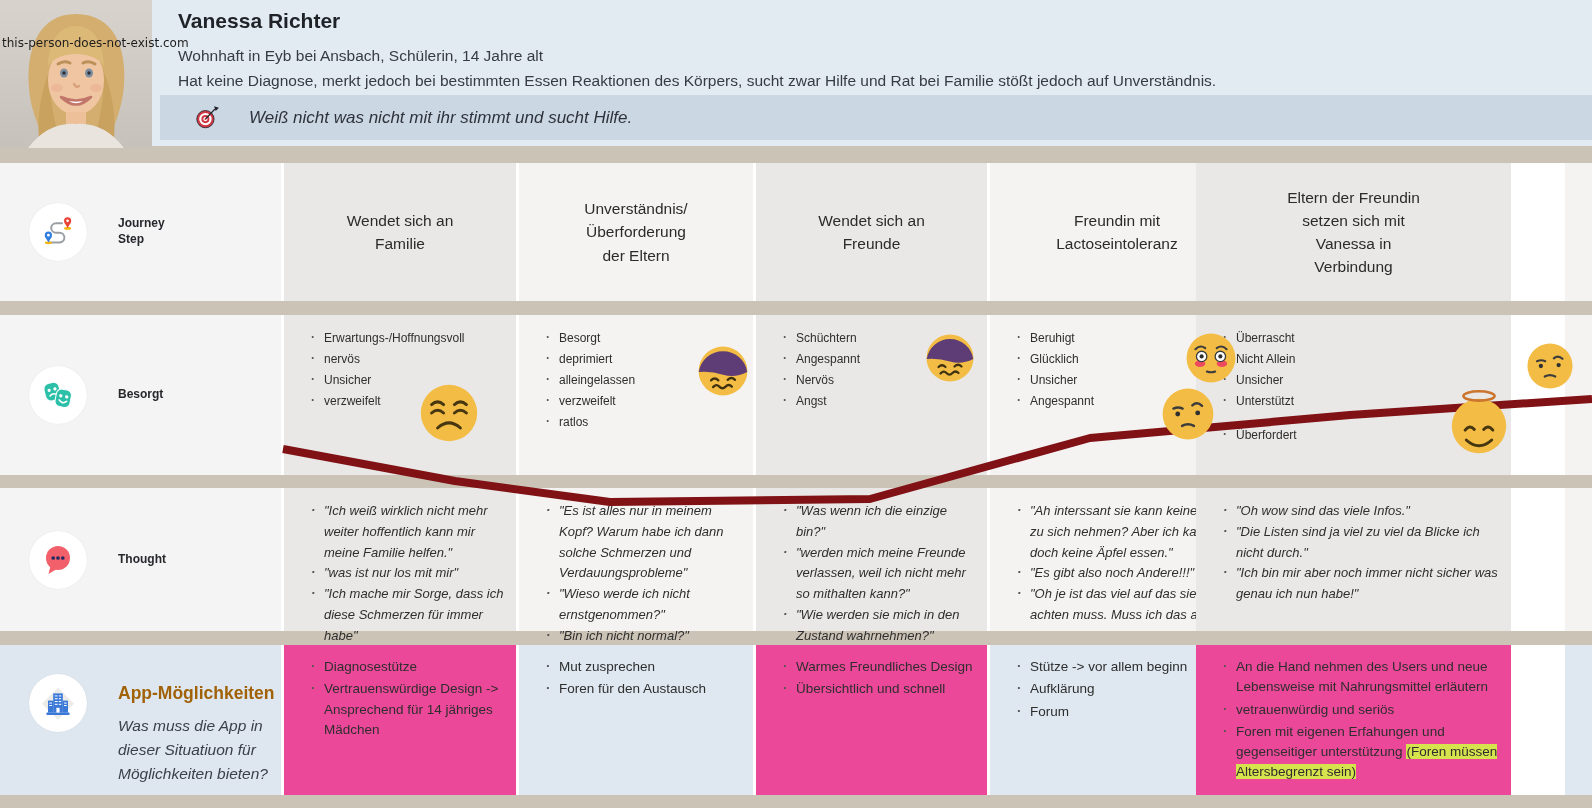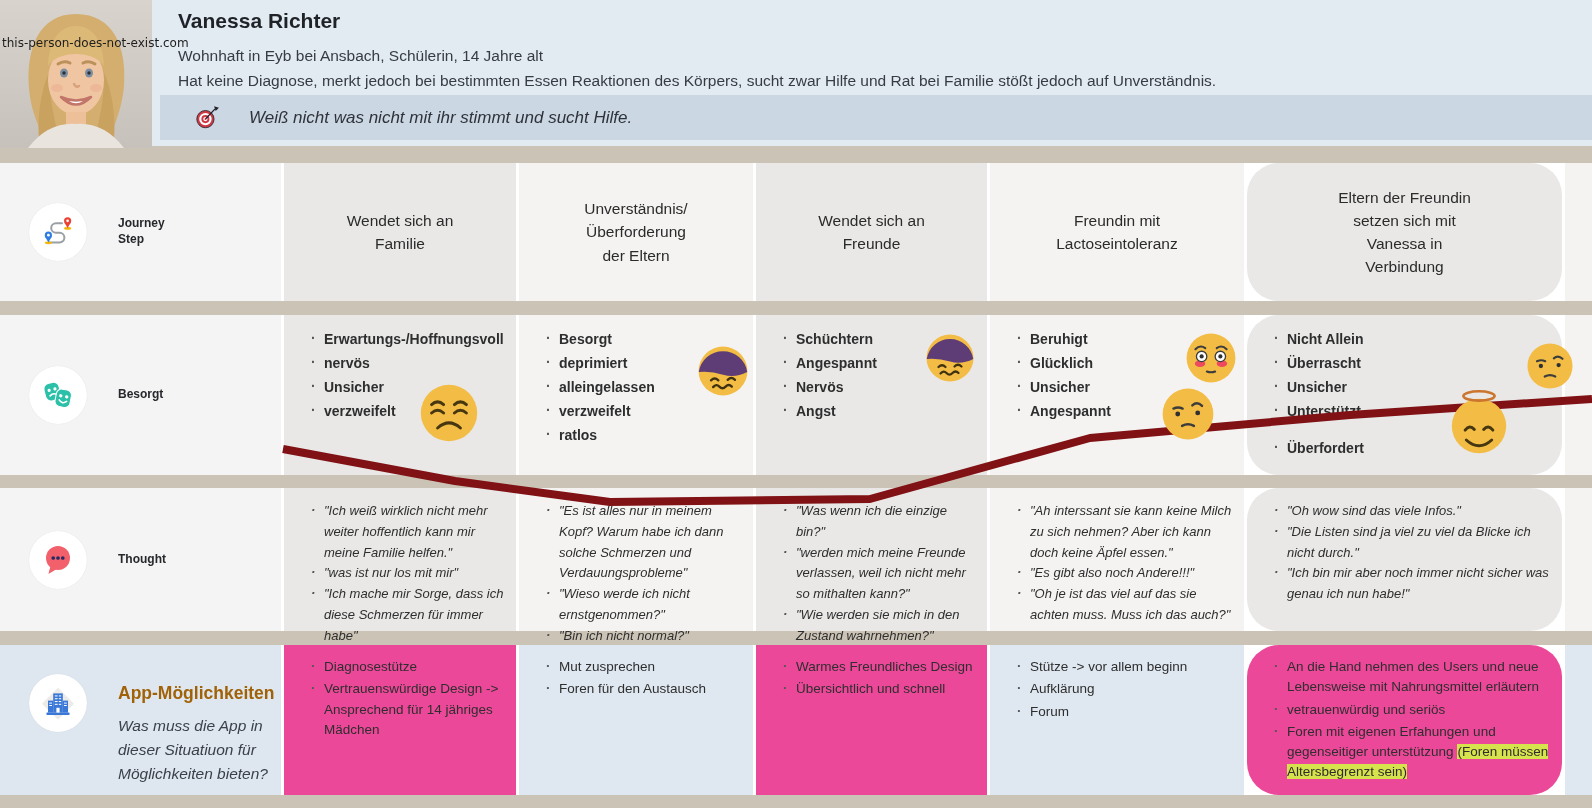--- a/index.html
+++ b/index.html
@@ -23,21 +23,21 @@
   .row-journey{top:163px;height:138px;}
   .row-feeling{top:315px;height:160px;}
   .row-thought{top:488px;height:143px;}
   .row-app{top:645px;height:150px;}
   .cell{position:absolute;top:0;height:100%;box-sizing:border-box;}
   .c0{left:0;width:281px;}
   .c1{left:284px;width:232px;}
   .c2{left:519px;width:234px;}
   .c3{left:756px;width:231px;}
   .c4{left:990px;width:254px;}
-  .c5{left:1247px;width:315px;border-radius:32px;}
+  .c5{left:1196px;width:315px;}
   .c6{left:1565px;width:27px;}
   .row-gray .even{background:#f4f3f2;}
   .row-gray .odd{background:#e9e8e7;}
   .row-app .even{background:#dfe8f1;}
   .row-app .odd{background:#ec4899;}
   
   .label-cell{display:flex;align-items:center;padding-left:29px;background:#f4f4f4;}
   .row-app .label-cell{background:#dee7f0;align-items:flex-start;}
   .icon-circle{width:58px;height:58px;border-radius:50%;background:#fff;flex:none;
     display:flex;align-items:center;justify-content:center;box-shadow:0 0 1px rgba(0,0,0,.12);}
@@ -48,21 +48,21 @@
   .app-title{font-size:17.5px;font-weight:bold;color:#a16207;}
   .app-question{margin-top:10px;font-size:15.5px;font-style:italic;color:#3b4048;line-height:1.55;white-space:pre-line;}
   
   .step-cell{display:flex;align-items:center;justify-content:center;text-align:center;
     font-size:15.5px;color:#2b2b2b;line-height:1.5;white-space:pre-line;}
   
   ul.bl{margin:0;list-style:none;}
   ul.bl li{position:relative;padding-left:14px;color:#2e2e2e;}
   ul.bl li::before{content:"\00B7";position:absolute;left:1px;top:-1px;color:#555;font-weight:bold;}
   .feel-list{padding:15px 8px 0 26px;}
-  .feel-list li{font-size:14px;line-height:1.42;margin-bottom:4px;font-weight:bold;}
+  .feel-list li{font-size:12px;line-height:1.42;margin-bottom:4px;}
   .feel-list li.spaced{margin-top:17px;}
   .thought-list{padding:13px 12px 0 26px;font-style:italic;}
   .thought-list li{font-size:13px;line-height:1.6;color:#35383d;}
   .app-list{padding:12px 10px 0 26px;}
   .app-list li{font-size:13.5px;line-height:1.5;margin-bottom:2px;color:#2d3035;}
   .hl{background:#d7e34c;}
   
   .line-overlay{position:absolute;left:0;top:0;z-index:3;pointer-events:none;}
   .emoji{position:absolute;z-index:4;}
   .e1{left:419px;top:383px;width:60px;height:60px;}
@@ -210,22 +210,22 @@
     <div class="cell c4 even">
       <ul class="bl feel-list">
         <li>Beruhigt</li>
         <li>Glücklich</li>
         <li>Unsicher</li>
         <li>Angespannt</li>
       </ul>
     </div>
     <div class="cell c5 odd">
       <ul class="bl feel-list">
+        <li>Überrascht</li>
         <li>Nicht Allein</li>
-        <li>Überrascht</li>
         <li>Unsicher</li>
         <li>Unterstützt</li>
         <li class="spaced">Überfordert</li>
       </ul>
     </div>
     <div class="cell c6 even"></div>
   </div>
 
   <div class="row row-gray row-thought">
     <div class="cell c0 label-cell">

